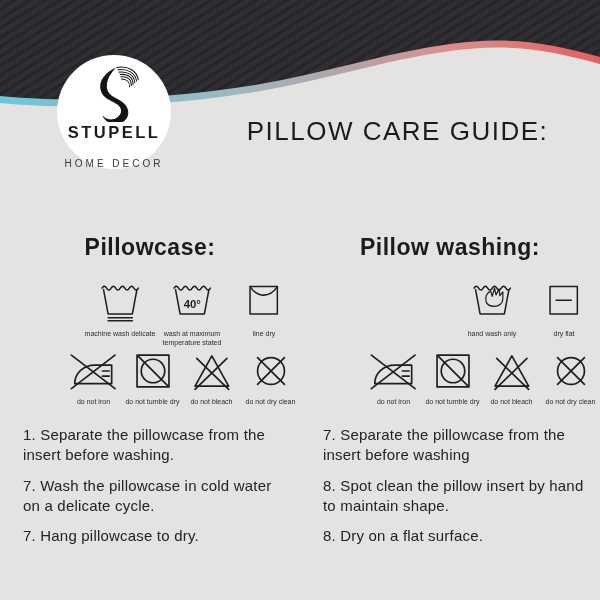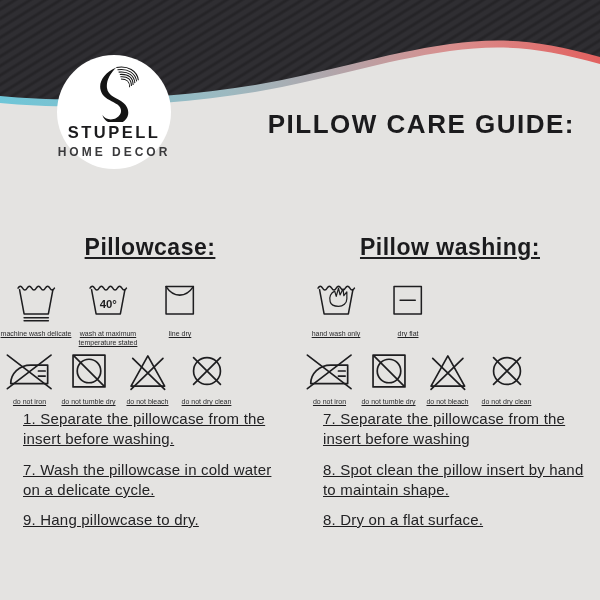--- a/index.html
+++ b/index.html
@@ -3,38 +3,38 @@
 <meta charset="utf-8">
 <style>
   html,body{margin:0;padding:0;background:#e4e3e1;}
   .canvas{position:relative;width:600px;height:600px;background:#e4e3e1;overflow:hidden;
           font-family:"Liberation Sans",sans-serif;color:#1e1e20;}
   .header-svg{position:absolute;top:0;left:0;display:block;}
   .logo{position:absolute;left:57px;top:55px;width:114px;height:114px;background:#ffffff;
         border-radius:50%;display:flex;flex-direction:column;align-items:center;text-align:center;}
   .logo-swirl{width:62px;height:58px;margin-top:9px;}
   .logo-brand{font-size:16.5px;font-weight:600;letter-spacing:2.5px;color:#1b1b1d;margin-top:1px;}
-  .logo-tagline{font-size:12px;letter-spacing:3px;color:#3a3a3c;margin-top:3px;font-weight:bold;}
-  .page-title{position:absolute;left:220px;top:109px;width:355px;text-align:right;
-        font-size:26px;font-weight:700;letter-spacing:1.5px;color:#1b1b1d;}
-  .columns{position:absolute;top:234px;left:0;width:600px;display:flex;text-decoration:underline;}
+  .logo-tagline{font-size:10px;letter-spacing:3px;color:#3a3a3c;margin-top:16px;}
+  .page-title{position:absolute;left:220px;top:116px;width:355px;text-align:center;
+        font-size:26px;font-weight:400;letter-spacing:1.5px;color:#1b1b1d;}
+  .columns{position:absolute;top:234px;left:0;width:600px;display:flex;}
   .col{width:300px;box-sizing:border-box;}
   .col-heading{text-align:center;font-size:23px;font-weight:600;letter-spacing:.5px;color:#1b1b1d;line-height:26px;}
-  .symbol-row{display:flex;justify-content:flex-start;align-items:flex-start;}
+  .symbol-row{display:flex;justify-content:flex-end;align-items:flex-start;}
   .row-wash{margin-top:19px;}
   .row-dont{margin-top:2px;}
   .sym{display:flex;flex-direction:column;align-items:center;}
   .row-wash .sym{width:72px;}
   .row-dont .sym{width:59px;}
   .icon-box{height:47px;display:flex;align-items:flex-start;justify-content:center;}
   .row-dont .icon-box{height:44px;}
   .sym svg{display:block;}
   .sym-label{font-size:7px;line-height:1.35;text-align:center;color:#2b2b2d;margin-top:3px;min-height:19px;}
   .row-dont .sym-label{min-height:10px;}
-  .steps{margin-top:2px;padding:0 12px 0 23px;font-size:15px;line-height:1.35;letter-spacing:.2px;color:#232325;}
+  .steps{margin-top:18px;padding:0 12px 0 23px;font-size:15px;line-height:1.35;letter-spacing:.2px;color:#232325;}
   .steps p{margin:0 0 10px 0;}
   .ink{stroke:#1e1e20;stroke-width:2;fill:none;stroke-linecap:round;stroke-linejoin:round;}
   .tub-temp{font-family:"Liberation Sans",sans-serif;font-size:15px;font-weight:600;fill:#1e1e20;}
 </style>
 </head>
 <body>
 
 <div class="canvas">
 
   <svg class="header-svg" width="600" height="175" viewBox="0 0 600 175" aria-hidden="true">
@@ -147,21 +147,21 @@
               <path class="ink" d="M9,9 L41,41 M41,9 L9,41"></path>
             </svg>
           </div>
           <div class="sym-label">do not dry clean</div>
         </div>
       </div>
 
       <div class="steps">
         <p>1. Separate the pillowcase from the insert before washing.</p>
         <p>7. Wash the pillowcase in cold water on a delicate cycle.</p>
-        <p>9. Hang pillowcase to dry.</p>
+        <p>7. Hang pillowcase to dry.</p>
       </div>
     </div>
 
     <div class="col">
       <div class="col-heading">Pillow washing:</div>
 
       <div class="symbol-row row-wash">
         <div class="sym">
           <div class="icon-box">
             <svg height="44" viewBox="0 0 56 58">

